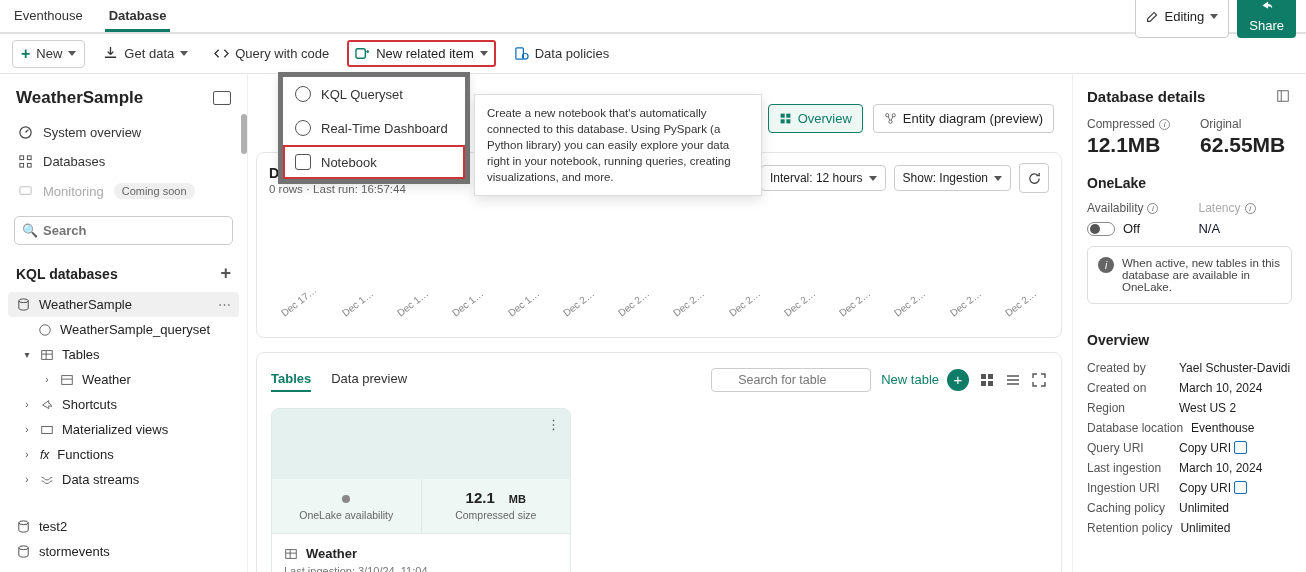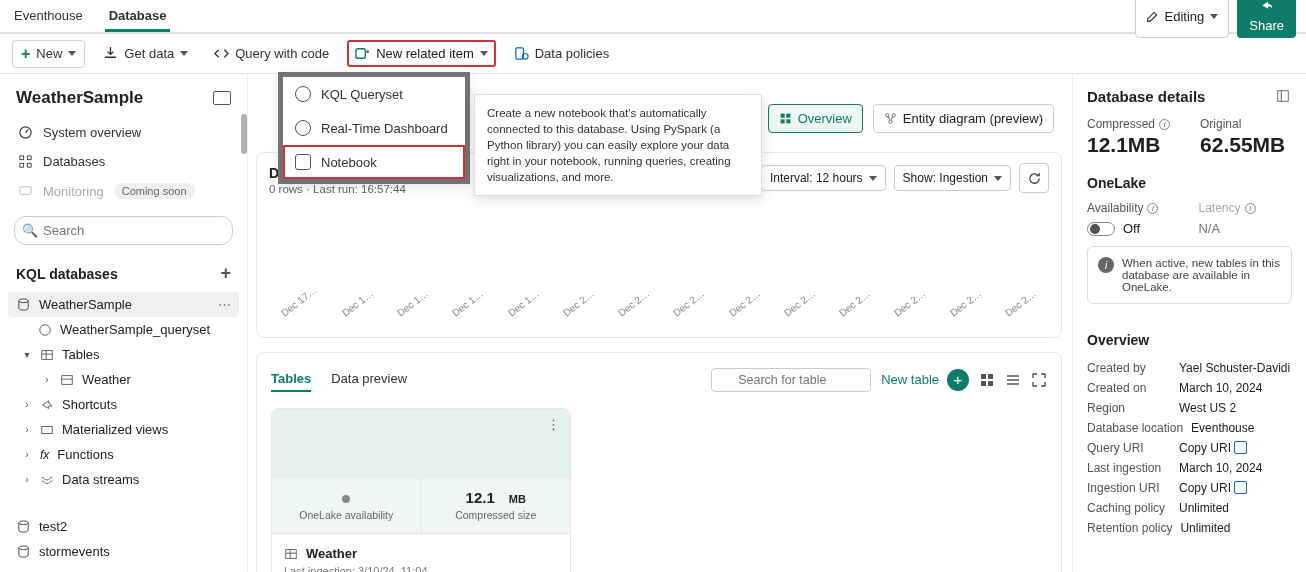--- a/index.html
+++ b/index.html
@@ -37,21 +37,21 @@
 .sidebar { width: 248px; border-right:1px solid #eee; display:flex; flex-direction:column; padding: 10px 8px; position:relative; overflow-y:auto; }
 .sb-scroll { position:absolute; right:0; top:40px; width:6px; height:40px; background:#b0b0b0; border-radius:3px; }
 .sb-header { display:flex; justify-content:space-between; align-items:center; padding: 4px 8px; }
 .sb-title { font-size:17px; font-weight:600; }
 .sb-pin { width:18px; height:14px; border:1.5px solid #555; border-radius:2px; cursor:pointer; }
 .sb-section { margin-top:6px; }
 .sb-item { display:flex; align-items:center; gap:10px; padding:7px 10px; border-radius:4px; cursor:pointer; color:#333; }
 .sb-item.dim { color:#aaa; }
 .badge-soon { background:#efefef; color:#666; border-radius:10px; font-size:11px; padding:2px 8px; }
 .sb-search { margin:10px 6px 14px; position:relative; }
-.sb-search input { width:100%; padding:6px 8px 6px 28px; border:1px solid #ccc; border-radius:12px; font-size:13px; }
+.sb-search input { width:100%; padding:6px 8px 6px 28px; border:1px solid #ccc; border-radius:5px; font-size:13px;font-weight:bold; }
 .sb-search-icon { position:absolute; left:8px; top:7px; color:#888; font-size:13px; }
 .sb-subhead { display:flex; justify-content:space-between; align-items:center; padding: 4px 8px; font-weight:600; font-size:14px; }
 .sb-add { font-size:18px; color:#555; cursor:pointer; }
 .tree { margin-top:4px; }
 .tree-row { display:flex; align-items:center; gap:8px; padding:5px 8px; cursor:pointer; border-radius:4px; }
 .tree-row.selected { background:#f0f0f0; }
 .tree-row .more { margin-left:auto; color:#666; }
 .indent-1 { padding-left: 30px; }
 .exp { width:10px; text-align:center; color:#555; font-size:10px; }
 svg { display:block; }
@@ -534,21 +534,21 @@
           <div class="toggle" style="margin-top:6px;">
             <span class="switch"></span>
             <span>Off</span>
           </div>
         </div>
         <div>
           <div class="metric-lbl" style="color:#aaa;">
               <span>Latency</span>
               <span class="info-ic">i</span>
             </div>
-          <div style="margin-top:6px; color:#737373;">N/A</div>
+          <div style="margin-top:6px; color:#0f172a;">N/A</div>
         </div>
       </div>
       <div class="info-box">
         <span class="info-i">i</span>
         <span>When active, new tables in this database are available in OneLake.</span>
       </div>
     </div>
 
     <div class="rp-section">
       <div class="rp-subhead">Overview</div>

